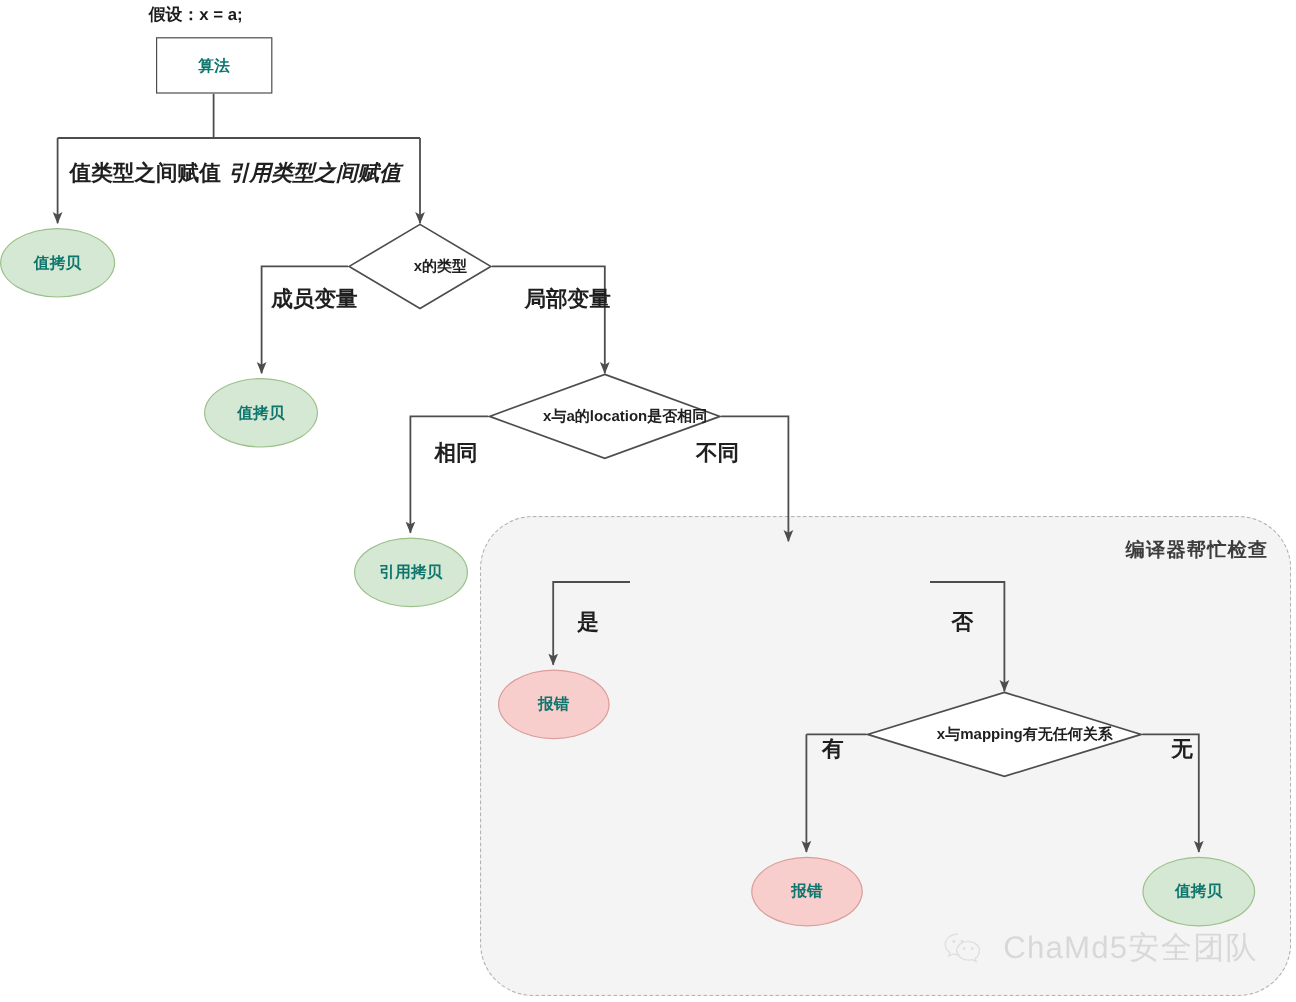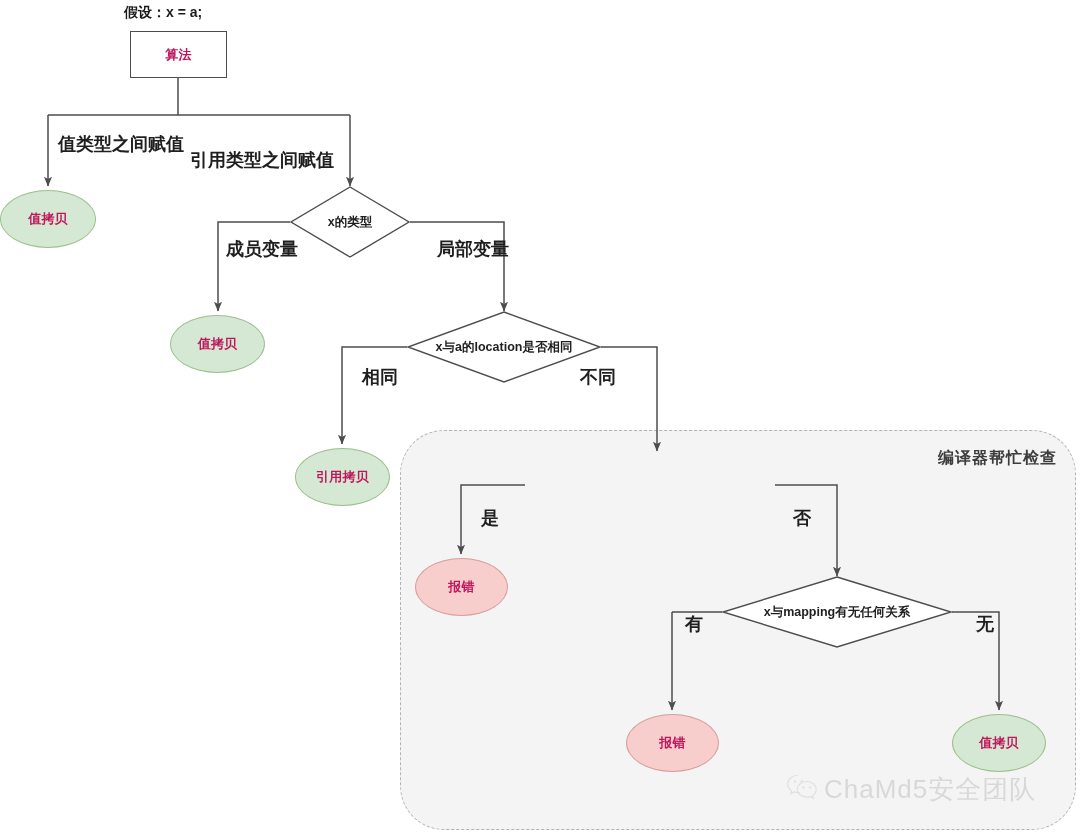--- a/index.html
+++ b/index.html
@@ -24,21 +24,21 @@
     width: 1080px;
     height: 835px;
     pointer-events: none;
   }
   .node {
     position: absolute;
     display: flex;
     align-items: center;
     justify-content: center;
     text-align: left;
-    color: #be185d;
+    color: #0f766e;
     font-weight: bold;
     letter-spacing: .2px;
     box-sizing: border-box;
   }
   .node-rect {
     background: #ffffff;
     border: 1.6px solid #4d4d4d;
     font-size: 13px;
   }
   .node-ellipse {
@@ -57,21 +57,21 @@
     position: absolute;
   }
   .diamond-wrap svg {
     position: absolute;
     left: 0;
     top: 0;
     overflow: visible;
   }
   .diamond-label {
     position: absolute;
-    left: 0;
+    left: 17px;
     top: 0;
     width: 100%;
     height: 100%;
     display: flex;
     align-items: center;
     justify-content: center;
     font-size: 12.5px;
     font-weight: bold;
     color: #1f1f1f;
     white-space: nowrap;
@@ -104,21 +104,22 @@
     font-family: Liberation Mono, monospace;
     font-size: 16px;
     font-weight: bold;
     color: #3d3d3d;
     white-space: nowrap;
     letter-spacing: 1px;
   }
   .watermark {
     position: absolute;
     display: flex;
-    gap: 4px;
+    align-items: center;
+    gap: 16px;
     opacity: .45;
   }
   .watermark-text {
     font-size: 26px;
     color: #b8b8b8;
     font-family: "Liberation Sans", "DejaVu Sans", sans-serif;
     letter-spacing: 1px;
     white-space: nowrap;
   }
   .wechat-icon {
@@ -201,21 +202,21 @@
       <polygon points="115,1 229,36 115,71 1,36" fill="#ffffff" stroke="#4d4d4d" stroke-width="1.4"></polygon>
     </svg>
     <div class="diamond-label">x与mapping有无任何关系</div>
   </div>
 
   <div class="node node-ellipse ellipse-red" style="left:626px; top:714px; width:93px; height:58px;">报错</div>
 
   <div class="node node-ellipse ellipse-green" style="left:952px; top:714px; width:94px; height:58px;">值拷贝</div>
 
   <div class="edge-label" style="left:58px; top:92px;">值类型之间赋值</div>
-  <div class="edge-label" style="left:190px; top:108px;">引用类型之间赋值</div>
+  <div class="edge-label" style="left:190px; top:92px;font-style:italic;">引用类型之间赋值</div>
   <div class="edge-label" style="left:226px; top:197px;">成员变量</div>
   <div class="edge-label" style="left:437px; top:197px;">局部变量</div>
   <div class="edge-label" style="left:362px; top:325px;text-align:right;">相同</div>
   <div class="edge-label" style="left:580px; top:325px;">不同</div>
   <div class="edge-label" style="left:481px; top:466px;">是</div>
   <div class="edge-label" style="left:793px; top:466px;">否</div>
   <div class="edge-label" style="left:685px; top:572px;">有</div>
   <div class="edge-label" style="left:976px; top:572px;">无</div>
 
   <div class="watermark" style="left:786px; top:772px;">

